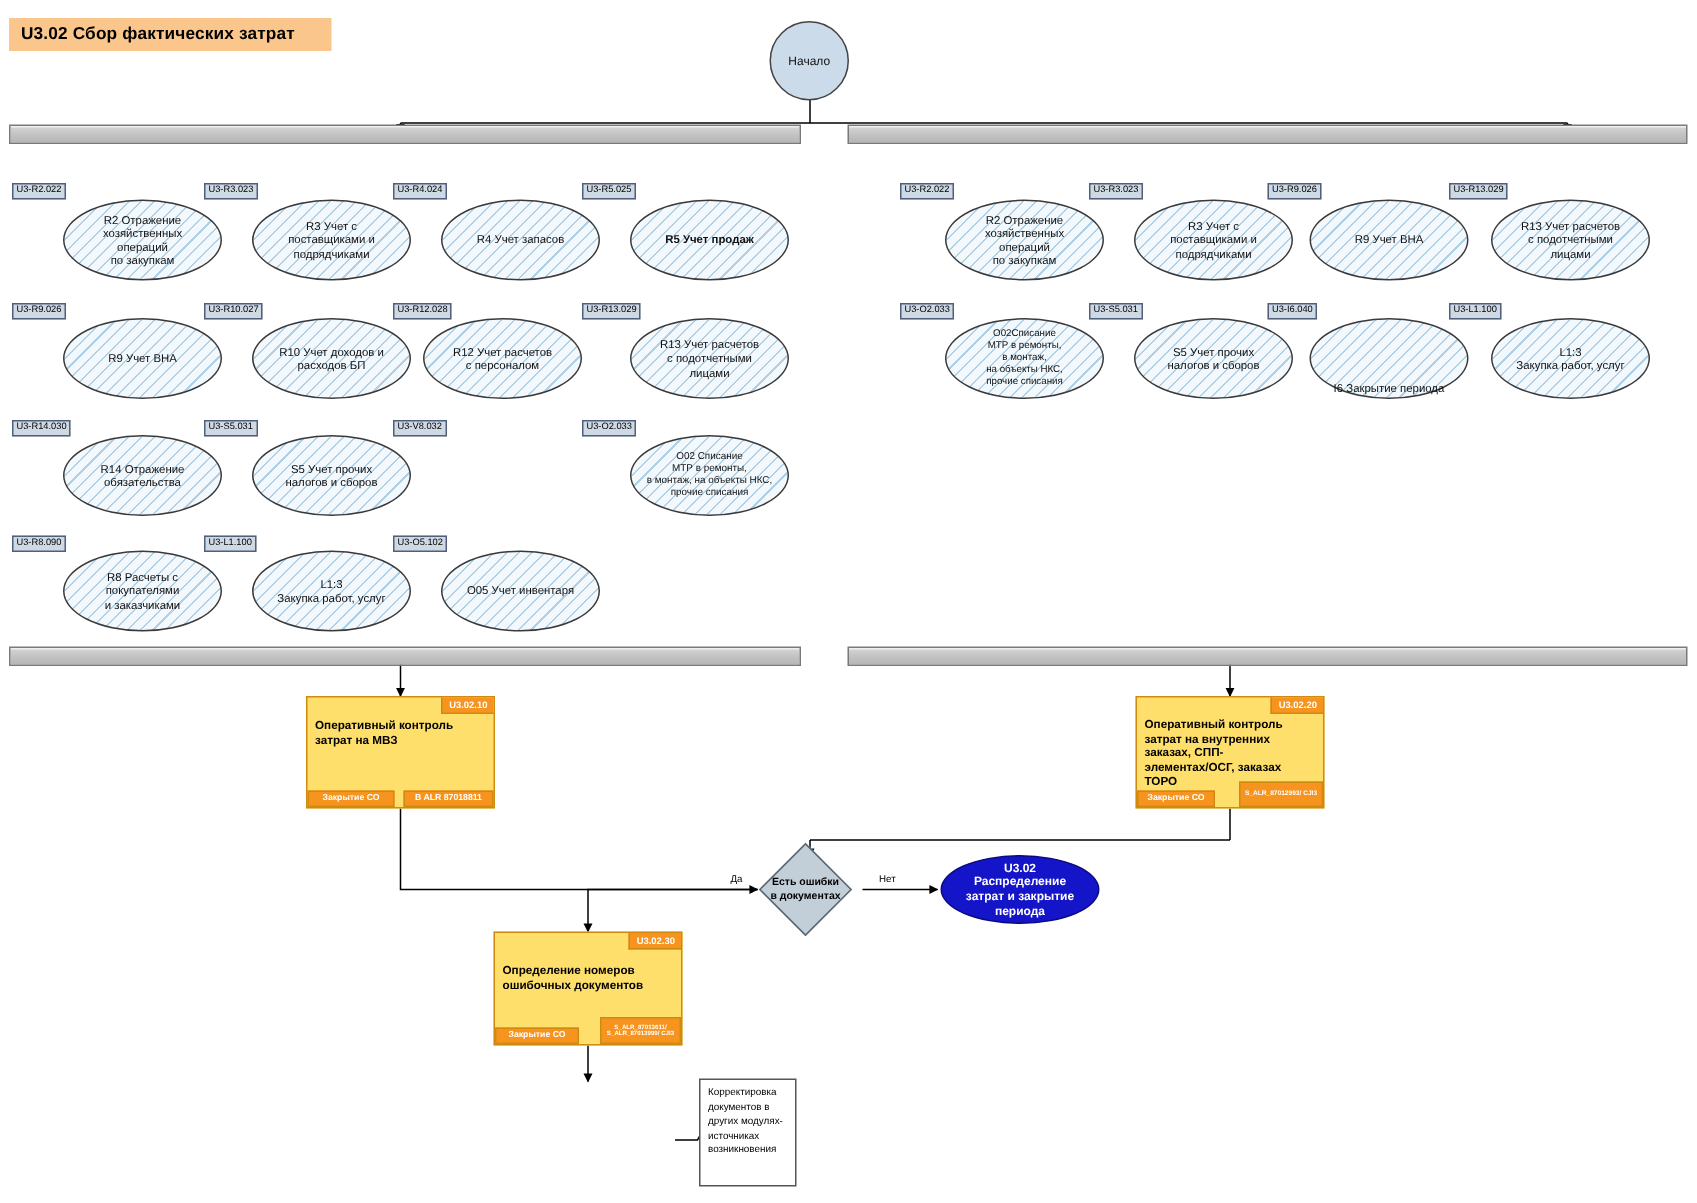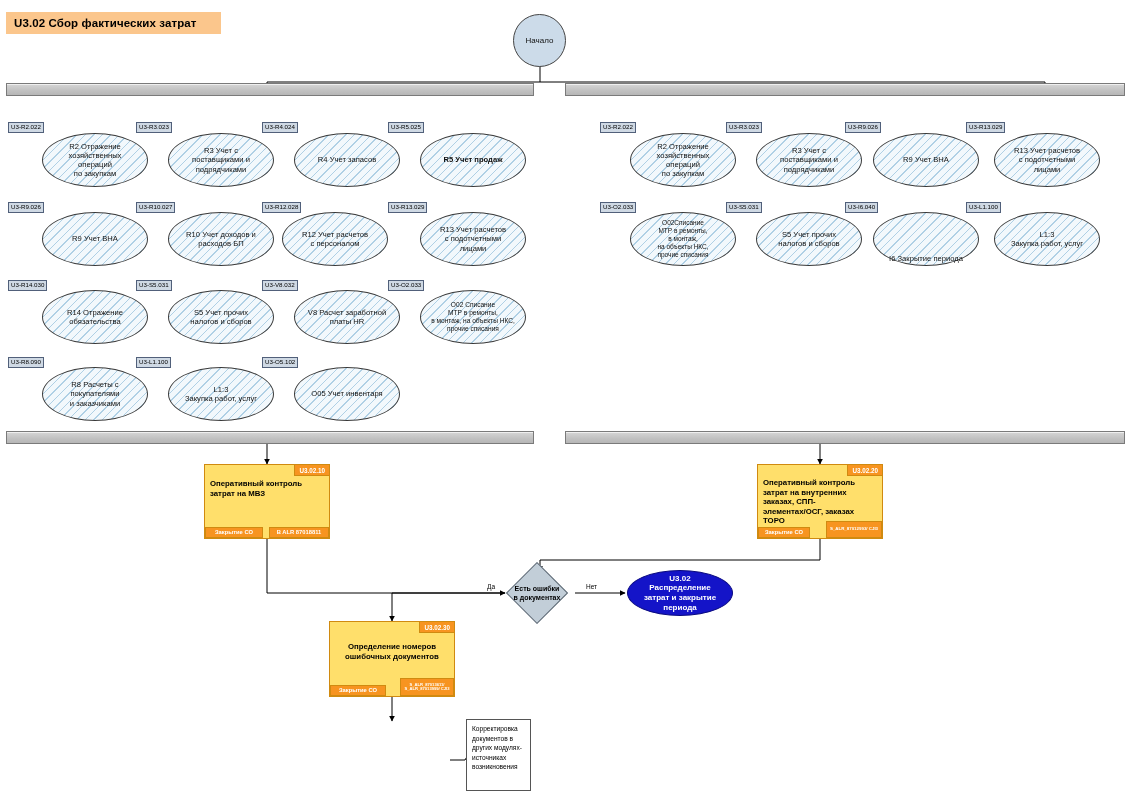--- a/index.html
+++ b/index.html
@@ -230,26 +230,20 @@
 
   <div class="tag" style="left:136px; top:280px;">U3-S5.031</div>
   <div class="ell" style="left:168px; top:290px; width:106px; height:54px;">
     <div>
         <span>S5 Учет прочих</span>
         <span>налогов  и сборов</span>
       </div>
   </div>
 
   <div class="tag" style="left:262px; top:280px;">U3-V8.032</div>
-  <div class="ell" style="left:294px; top:290px; width:106px; height:54px;">
-    <div>
-        <span>V8 Расчет заработной</span>
-        <span>платы  HR</span>
-      </div>
-  </div>
 
   <div class="tag" style="left:388px; top:280px;">U3-O2.033</div>
   <div class="ell" style="left:420px; top:290px; width:106px; height:54px; font-size:6.6px;">
     <div>
         <span>O02 Списание</span>
         <span>МТР в  ремонты,</span>
         <span>в монтаж, на объекты НКС,</span>
         <span>прочие списания</span>
       </div>
   </div>
@@ -365,21 +359,21 @@
       <span style="display: block;">заказах, СПП-</span>
       <span style="display: block;">элементах/ОСГ,  заказах</span>
       <span style="display: block;">ТОРО</span>
     </div>
     <div class="foot-l" style="width:52px;">Закрытие СО</div>
     <div class="foot-r" style="width:56px; height:17px; font-size:4.4px;">S_ALR_87012993/ CJI3</div>
   </div>
 
   <div class="task" style="left:329px; top:621px; width:126px; height:76px;">
     <div class="code">U3.02.30</div>
-    <div class="body" style="top:20px;text-align:center;">
+    <div class="body" style="top:20px;">
       <span style="display: block;">Определение  номеров</span>
       <span style="display: block;">ошибочных документов</span>
     </div>
     <div class="foot-l" style="width:56px;">Закрытие СО</div>
     <div class="foot-r" style="width:54px; height:18px; font-size:4.1px;">S_ALR_87013611/ S_ALR_87013999/ CJI3</div>
   </div>
 
 
   <div class="diamond" style="left:515px; top:571px; width:44px; height:44px;"></div>
   <div class="diamond-label" style="left:495px; top:585px; width:84px;">

